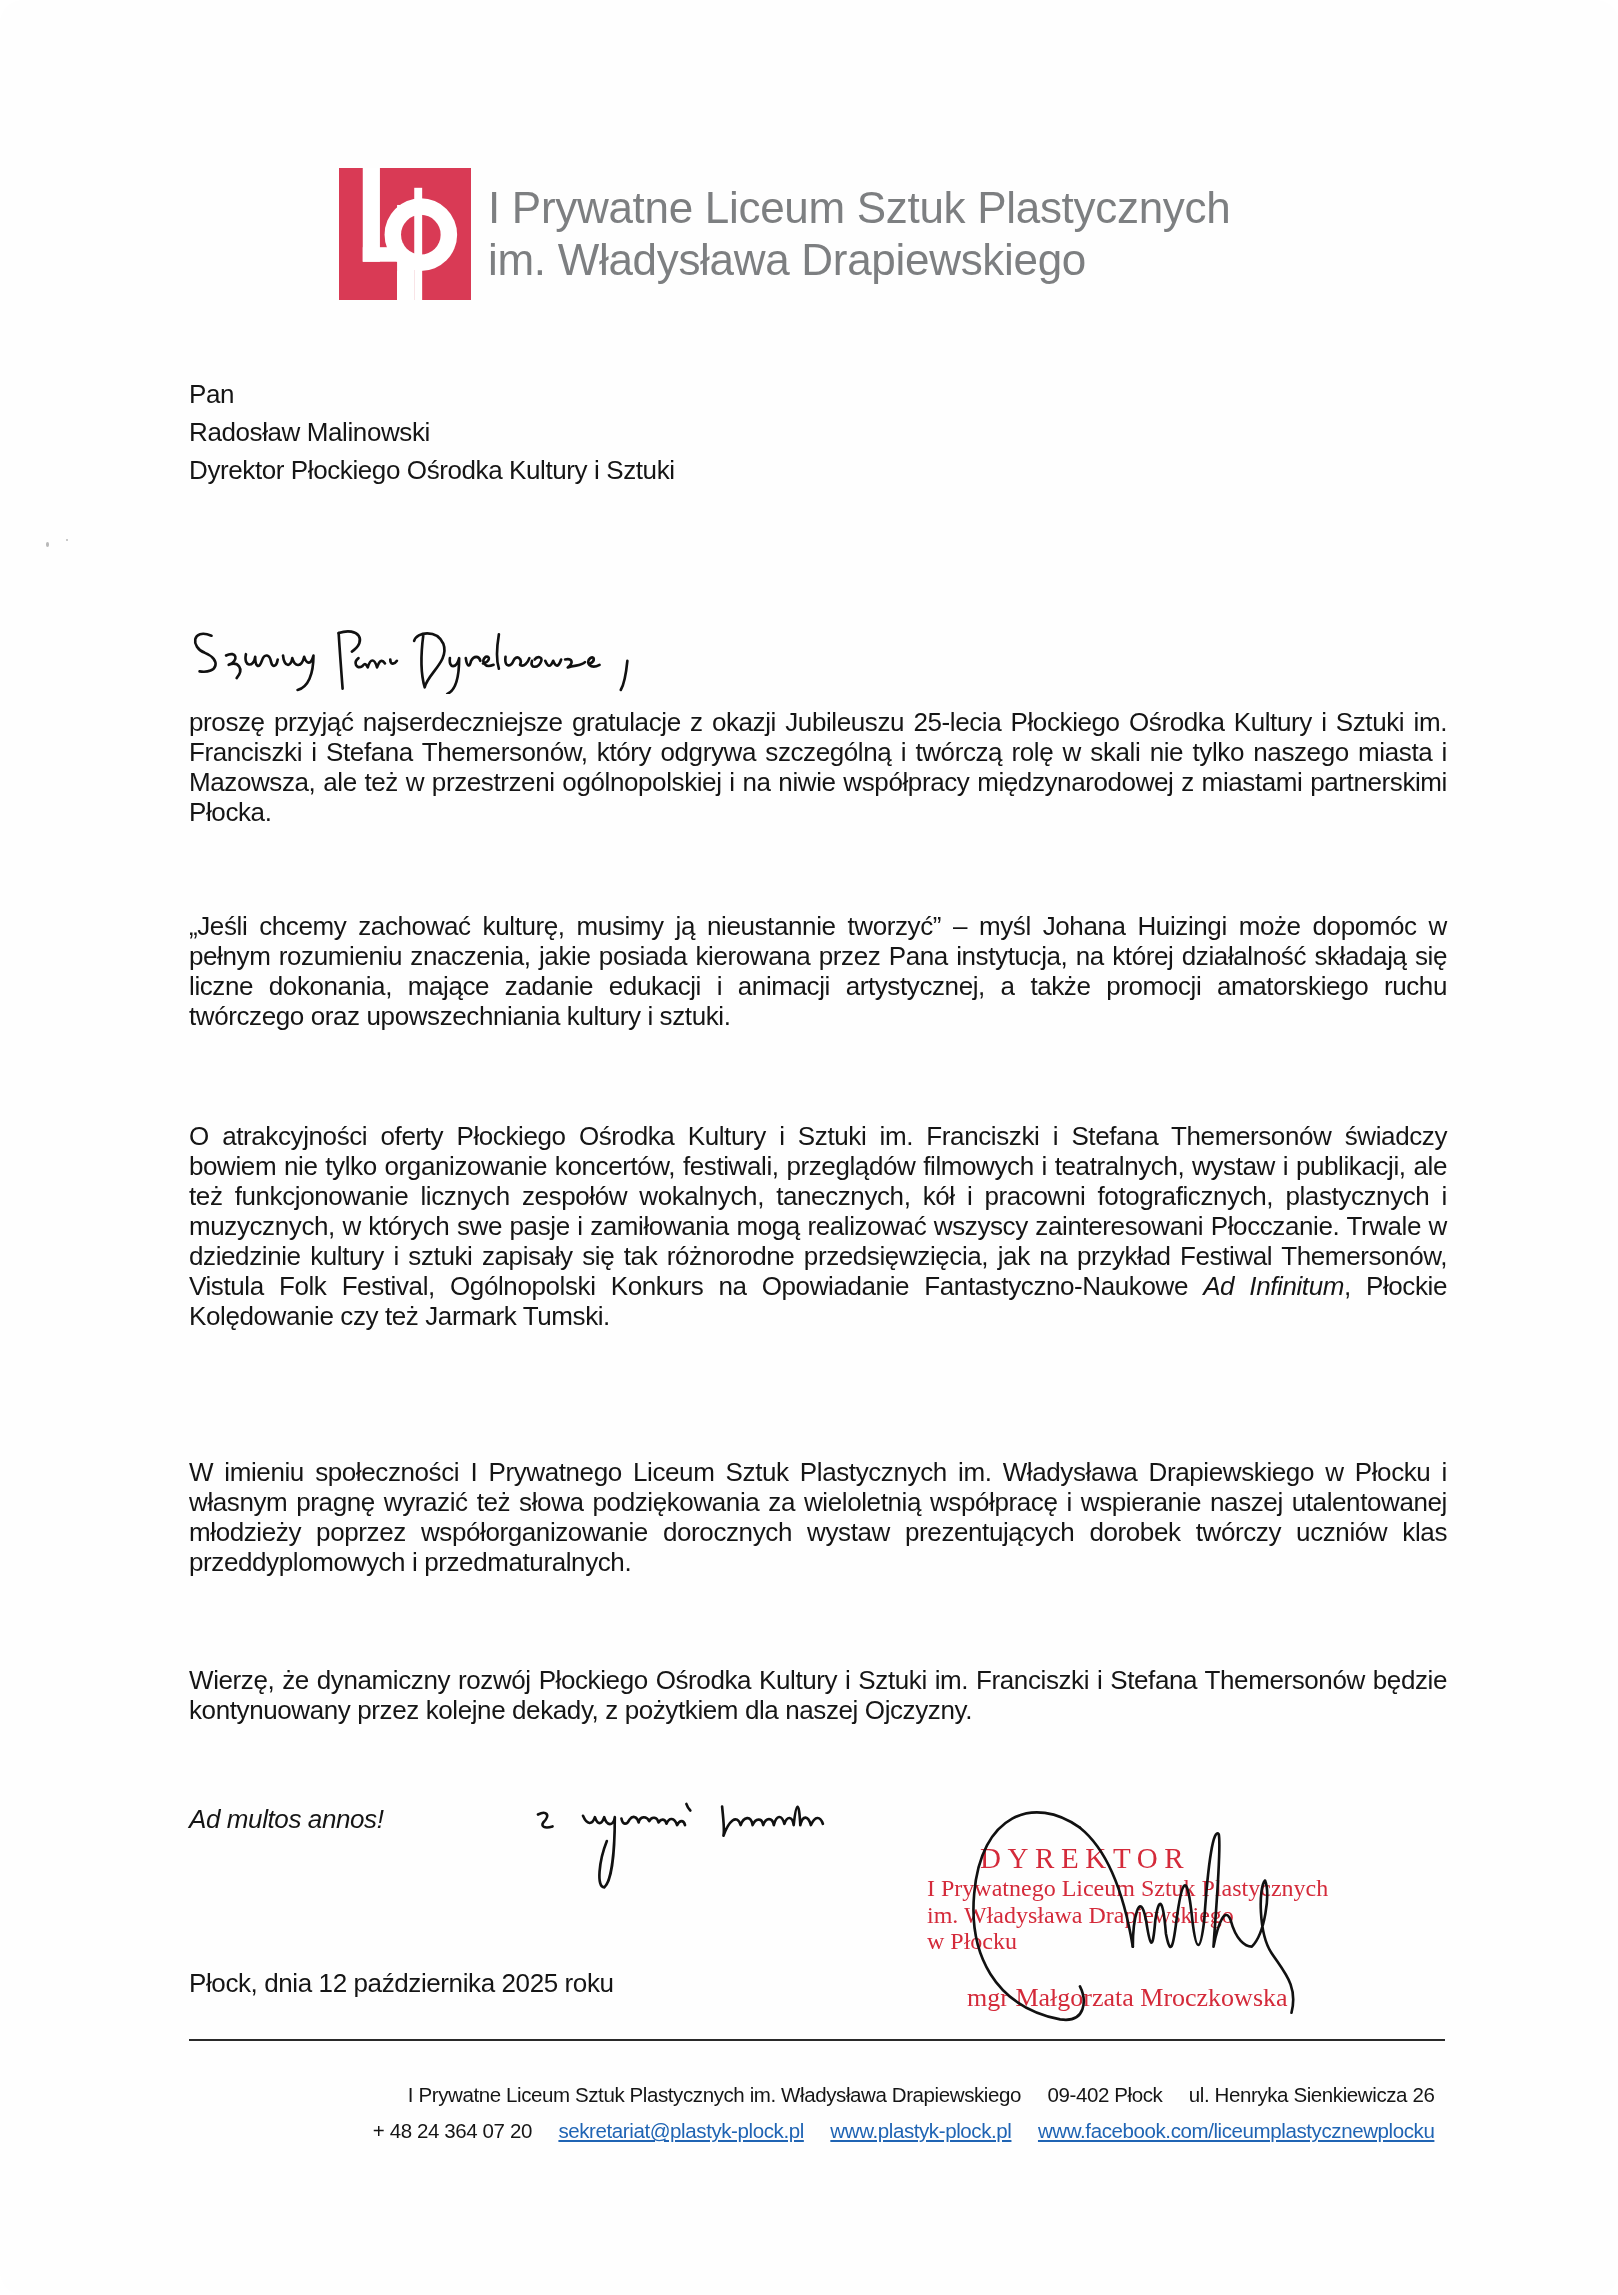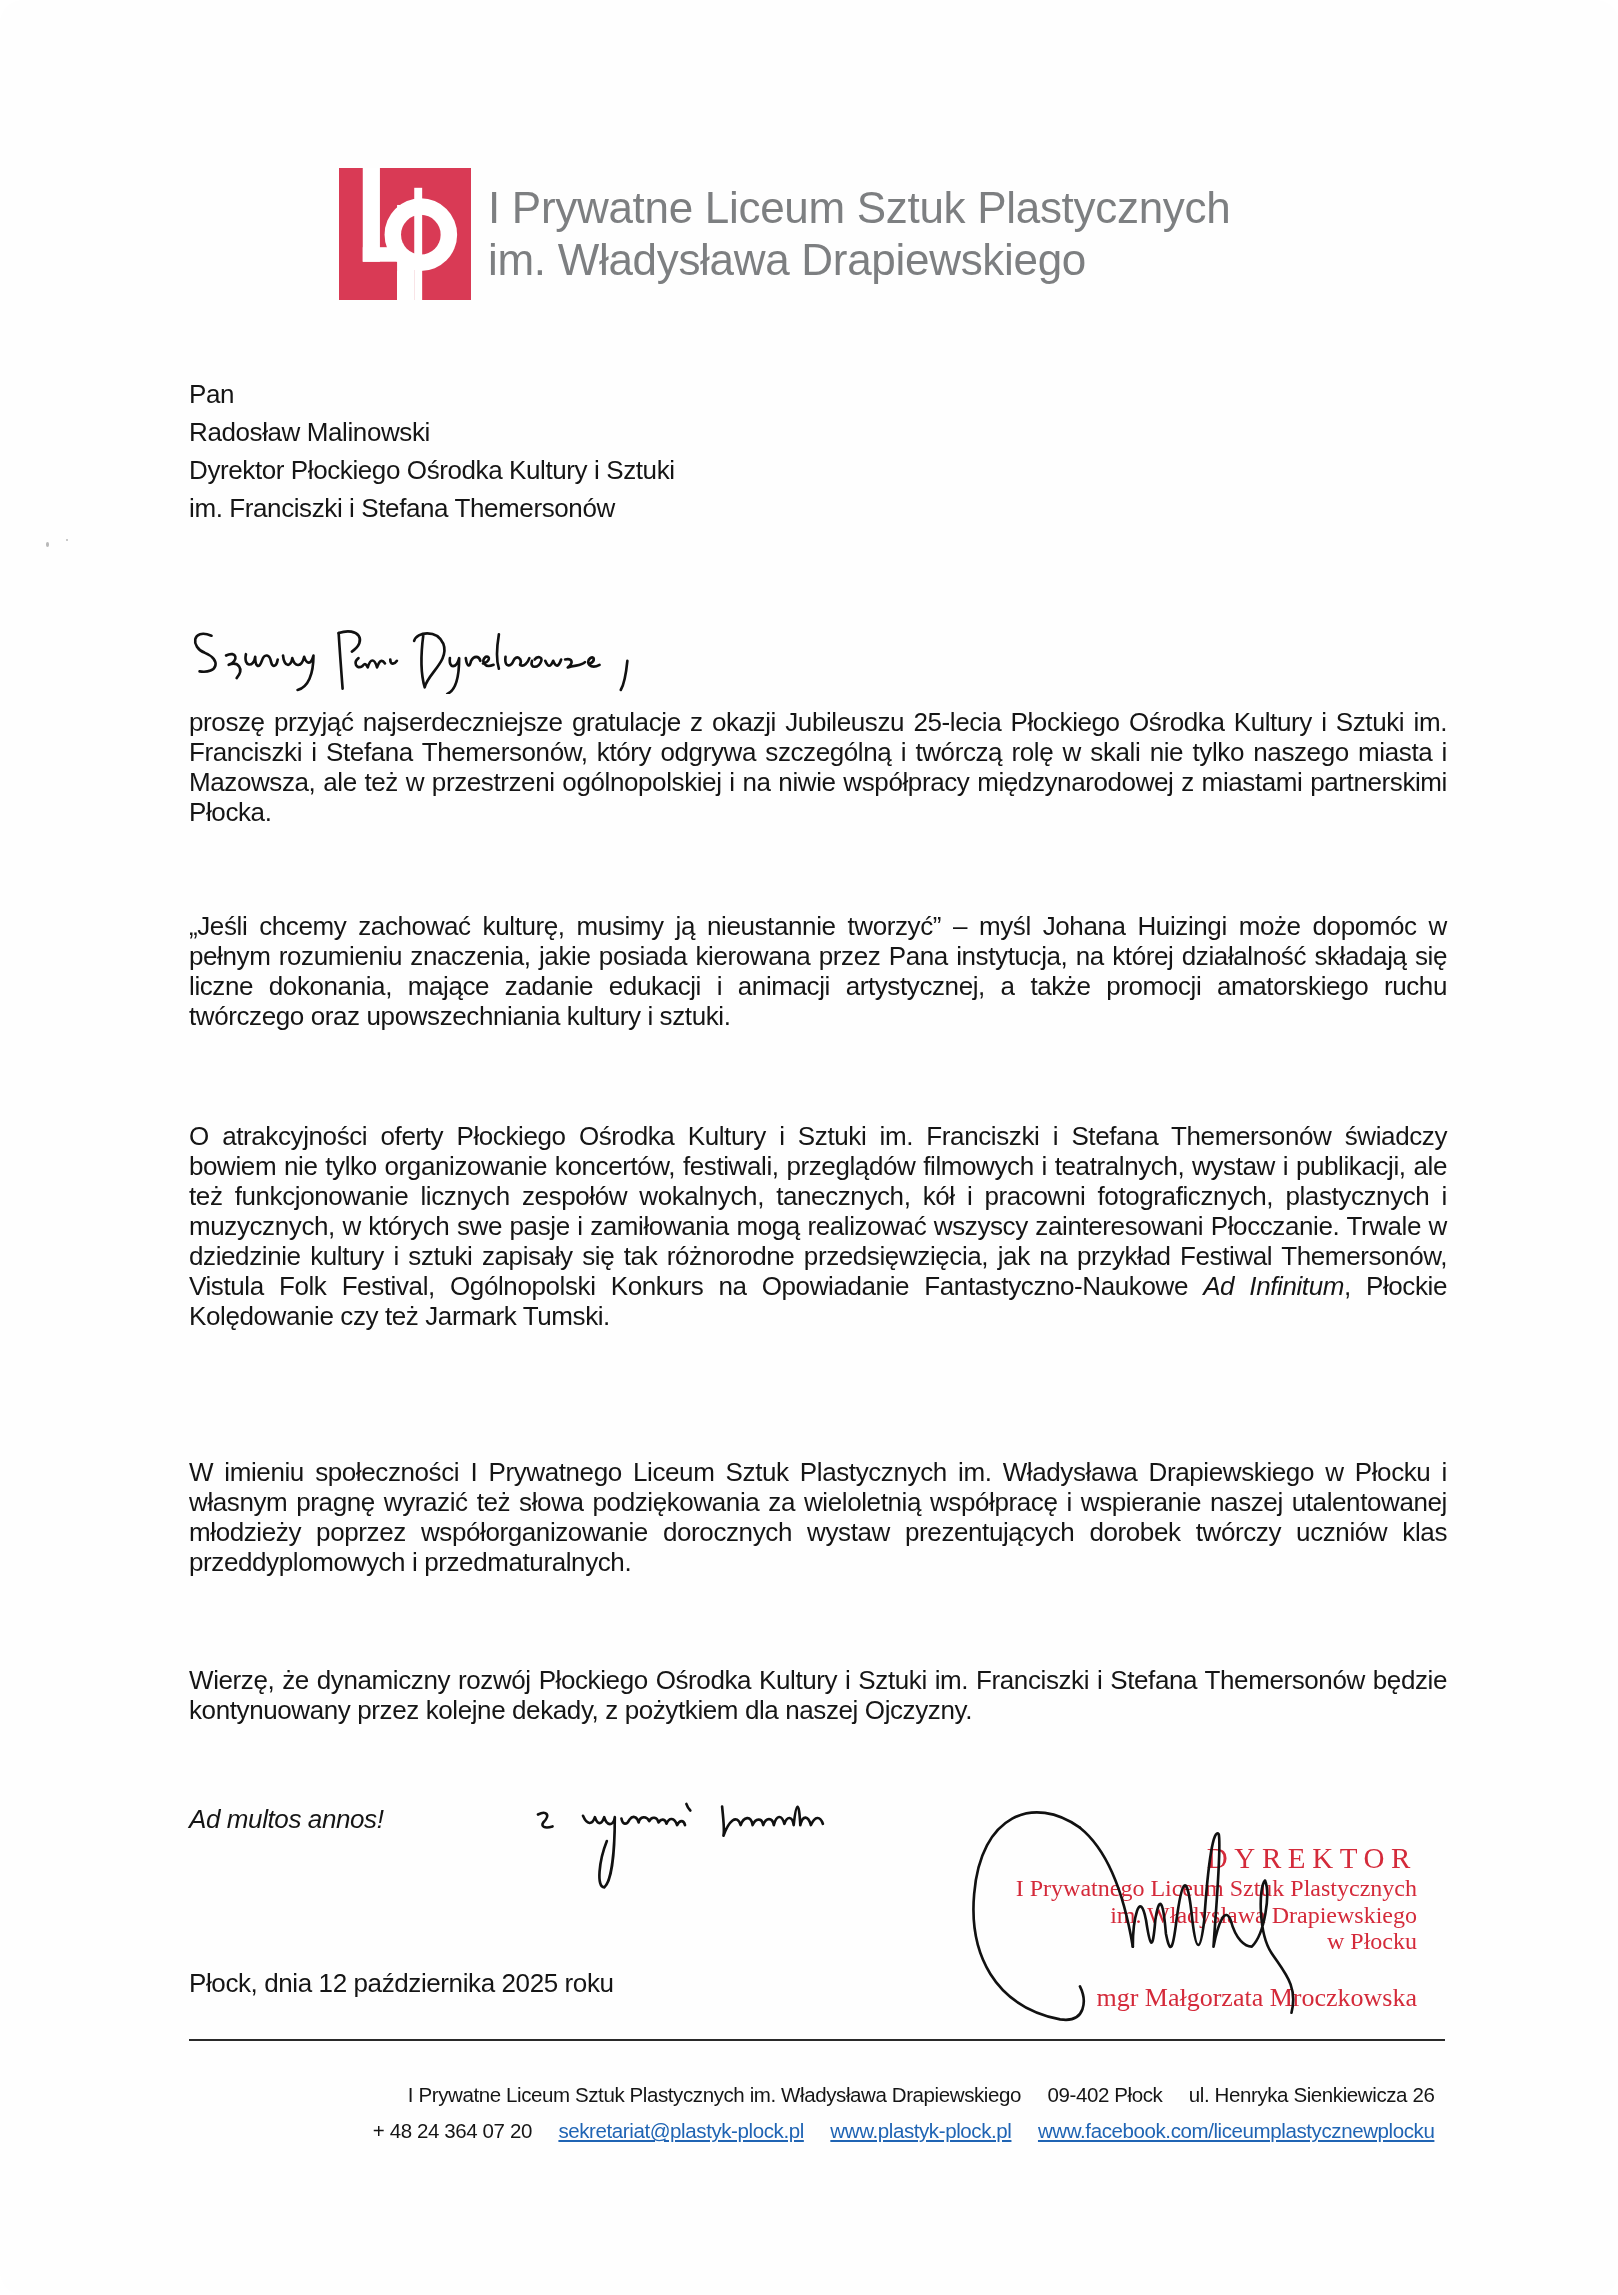--- a/index.html
+++ b/index.html
@@ -32,21 +32,21 @@
   .p5 { top: 1665px; }
   em { font-style: italic; }
 
   .ad-multos { position: absolute; left: 189px; top: 1804px; font-style: italic; white-space: nowrap; }
   .closing-handwriting { position: absolute; left: 530px; top: 1788px; width: 477px; height: 106px; }
 
   .place-date { position: absolute; left: 189px; top: 1968px; white-space: nowrap; }
 
   
   .stamp { position: absolute; left: 927px; top: 1841px; width: 490px; color: #d42a3a;
-           font-family: "Liberation Serif", serif; text-align: right; }
+           font-family: "Liberation Serif", serif; text-align: left; }
   .stamp-title { font-size: 29px; letter-spacing: 6.6px; line-height: 34px; margin-left: 53px; }
   .stamp-line { font-size: 24px; line-height: 26.5px; white-space: nowrap; }
   .stamp-name { font-size: 26px; line-height: 26.5px; margin-top: 30.5px; white-space: nowrap; margin-left: 40px; }
   .signature { position: absolute; left: 954px; top: 1788px; width: 437px; height: 238px; pointer-events: none; }
 
   
   .footer-rule { position: absolute; left: 189px; top: 2039px; width: 1256px; height: 0; border-top: 2px solid #2a2a2a; }
   .footer { position: absolute; left: 189px; width: 1256px; text-align: right; font-size: 20.5px; color: #151515; white-space: nowrap; letter-spacing: -0.4px; }
   .footer-1 { top: 2083px; }
   .footer-2 { top: 2119px; }
@@ -74,21 +74,20 @@
     <div class="lh-text">
       <div class="lh-line1">I Prywatne Liceum Sztuk Plastycznych</div>
       <div class="lh-line2">im. Władysława Drapiewskiego</div>
     </div>
   </div>
 
   <div class="recipient txt">
     <div>Pan</div>
     <div>Radosław Malinowski</div>
     <div>Dyrektor Płockiego Ośrodka Kultury i Sztuki</div>
-    <div>im. Franciszki i Stefana Themersonów</div>
   </div>
 
   <svg class="salutation" viewBox="0 0 900 110">
     <title>Szanowny Panie Dyrektorze,</title>
     <g fill="none" stroke="#111" stroke-width="4" stroke-linecap="round" stroke-linejoin="round">
       <path d="M40 22 C10 10 8 40 30 48 C55 58 50 80 22 76"></path>
       <path d="M62 52 C78 44 82 60 66 66 C80 60 90 72 78 86"></path>
       <path d="M92 50 C88 70 104 70 106 54 C106 70 112 72 116 60 C120 48 128 50 130 62 C132 70 138 70 140 58"></path>
       <path d="M148 52 C150 70 160 70 162 56 C166 70 176 70 180 54 C184 66 190 66 194 52 C194 80 186 100 170 104"></path>
       <path d="M232 18 C234 50 236 76 238 102"></path>

